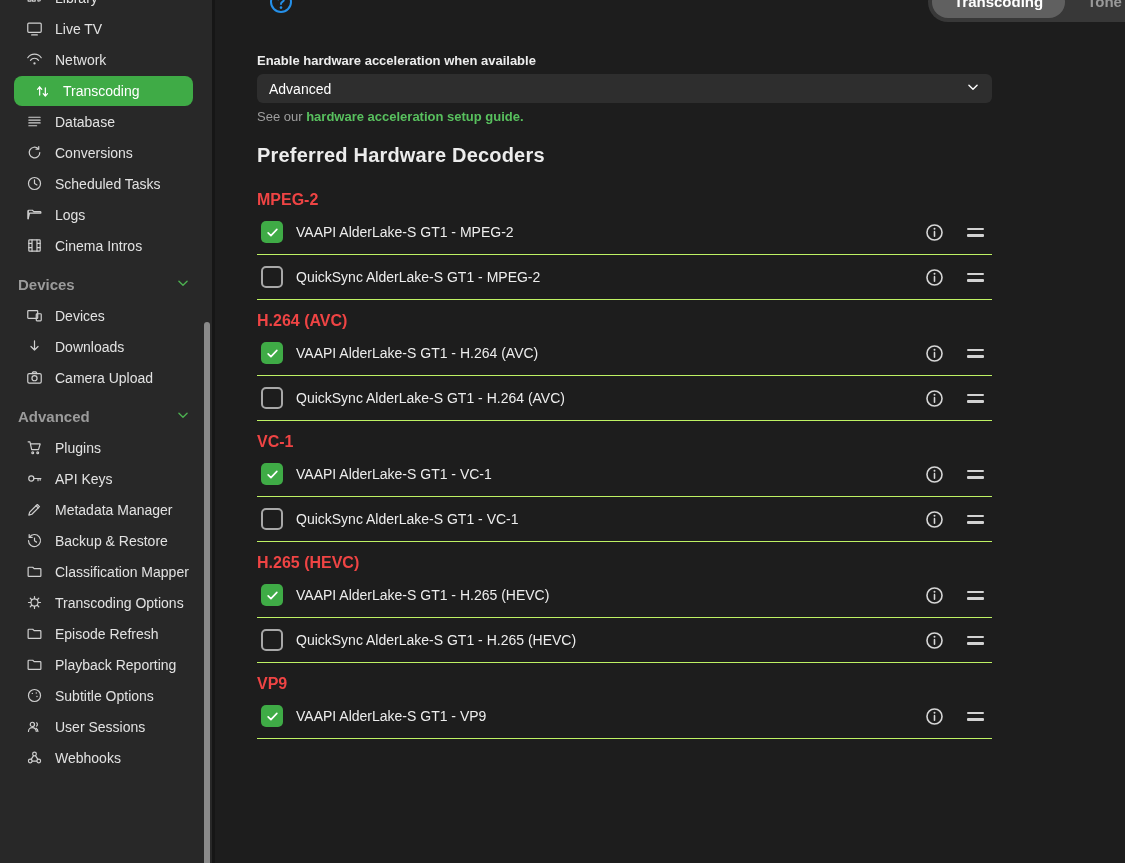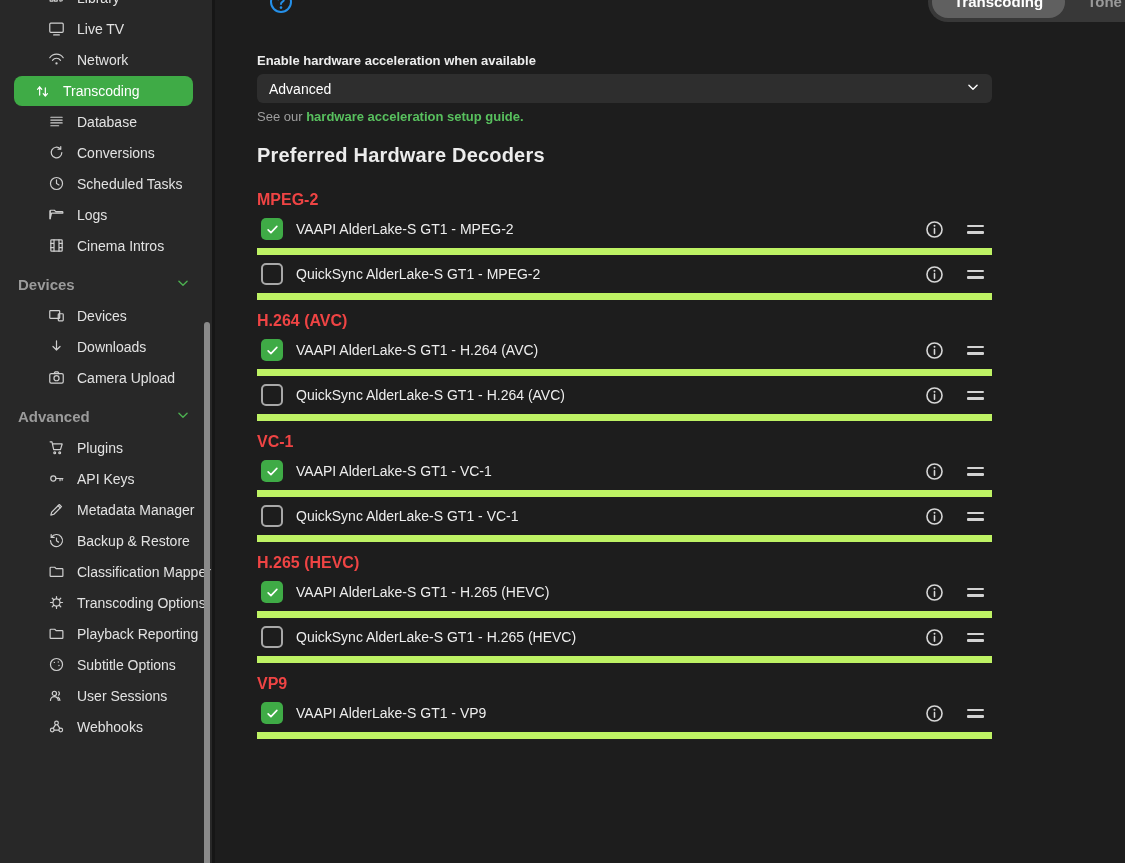--- a/index.html
+++ b/index.html
@@ -12,21 +12,21 @@
   .sidebar{
     position:absolute;left:0;top:0;width:215px;height:863px;
     background:#282828;border-right:3px solid #161616;box-sizing:border-box;
   }
   .side-scroll{
     position:absolute;top:322px;right:2px;width:6px;height:541px;
     background:#8a8a8a;border-radius:3px 3px 0 0;
   }
   .side-list{margin-top:-18px;}
   .side-item{
-    height:31px;display:flex;align-items:center;padding-left:46px;
+    height:31px;display:flex;align-items:center;padding-left:24px;
     color:#e2e2e2;font-size:14px;cursor:pointer;
   }
   .side-item .sicon{width:20px;height:20px;display:inline-flex;align-items:center;justify-content:center;margin-right:11px;flex:0 0 20px;}
   .side-item svg{width:17px;height:17px;stroke:#cfcfcf;fill:none;stroke-width:1.7;stroke-linecap:round;stroke-linejoin:round;}
   .side-item.selected{
     background:#3fab46;border-radius:8px;margin-left:14px;margin-right:19px;
     padding-left:18px;height:30px;margin-top:1px;color:#fff;
   }
   .side-item.selected svg{stroke:#fff;}
   .side-head{
@@ -59,21 +59,21 @@
   .select .grow{flex:1;}
   .select svg{width:14px;height:14px;stroke:#fff;fill:none;stroke-width:2.4;stroke-linecap:round;stroke-linejoin:round;}
   .helper{margin-top:6px;font-size:13px;color:#9e9e9e;}
   .helper a{color:#58c05e;font-weight:bold;text-decoration:none;cursor:pointer;}
   .h1{margin-top:20px;font-size:20px;font-weight:bold;color:#ececec;letter-spacing:.2px;}
   
   .codec-h{font-size:16px;font-weight:bold;color:#ef4444;line-height:17px;}
   .codec-h.first{margin-top:24px;}
   .codec-h.next{margin-top:12px;}
   .drow{
-    height:45px;display:flex;align-items:center;border-bottom:7px solid #bef264;
+    height:45px;display:flex;align-items:center;border-bottom:1px solid #bef264;
     box-sizing:border-box;padding:0 8px 0 4px;margin-top:0;
   }
   .rows{margin-top:2px;}
   .cb{
     width:22px;height:22px;border-radius:5px;box-sizing:border-box;flex:0 0 22px;
     display:inline-flex;align-items:center;justify-content:center;cursor:pointer;
   }
   .cb.checked{background:#3fab46;}
   .cb.unchecked{border:2px solid #a8a8a8;background:transparent;}
   .cb svg{width:15px;height:15px;stroke:#fff;fill:none;stroke-width:2.6;stroke-linecap:round;stroke-linejoin:round;}
@@ -265,20 +265,28 @@
           </svg>
         </span>
       <span class="slabel">Transcoding Options</span>
     </div>
     <div class="side-item">
       <span class="sicon">
           <svg viewBox="0 0 24 24">
             <path d="M3 7a1 1 0 0 1 1-1h5.5l2 2H20a1 1 0 0 1 1 1v9a1 1 0 0 1-1 1H4a1 1 0 0 1-1-1z"></path>
           </svg>
         </span>
+      <span class="slabel">Episode Refresh</span>
+    </div>
+    <div class="side-item">
+      <span class="sicon">
+          <svg viewBox="0 0 24 24">
+            <path d="M3 7a1 1 0 0 1 1-1h5.5l2 2H20a1 1 0 0 1 1 1v9a1 1 0 0 1-1 1H4a1 1 0 0 1-1-1z"></path>
+          </svg>
+        </span>
       <span class="slabel">Playback Reporting</span>
     </div>
     <div class="side-item">
       <span class="sicon">
           <svg viewBox="0 0 24 24">
             <circle cx="12" cy="12" r="8.5"></circle>
             <circle cx="9" cy="9" r="1" fill="#cfcfcf" stroke="none"></circle>
             <circle cx="14.5" cy="8.5" r="1" fill="#cfcfcf" stroke="none"></circle>
             <circle cx="15.5" cy="13.5" r="1" fill="#cfcfcf" stroke="none"></circle>
           </svg>

